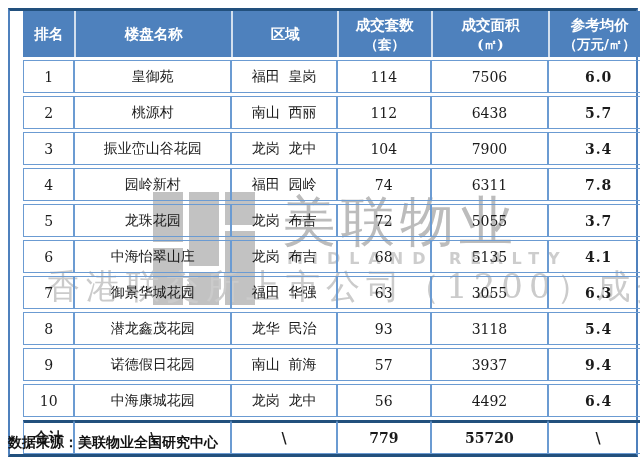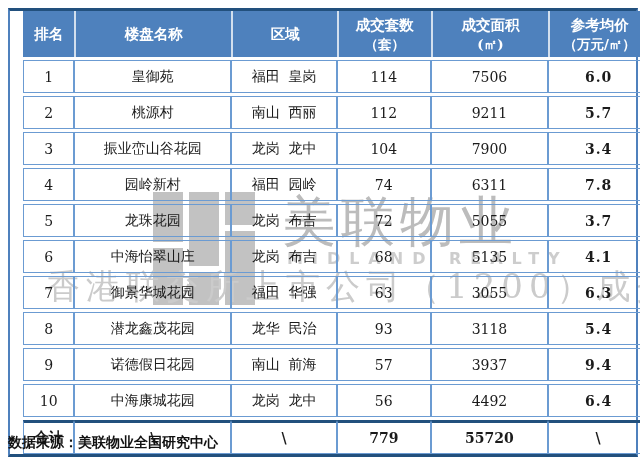--- a/index.html
+++ b/index.html
@@ -109,21 +109,21 @@
             <td>福田  皇岗</td>
             <td>114</td>
             <td>7506</td>
             <td class="price">6.0</td>
           </tr>
           <tr>
             <td>2</td>
             <td>桃源村</td>
             <td>南山  西丽</td>
             <td>112</td>
-            <td>9211</td>
+            <td>6438</td>
             <td class="price">5.7</td>
           </tr>
           <tr>
             <td>3</td>
             <td>振业峦山谷花园</td>
             <td>龙岗  龙中</td>
             <td>104</td>
             <td>7900</td>
             <td class="price">3.4</td>
           </tr>

